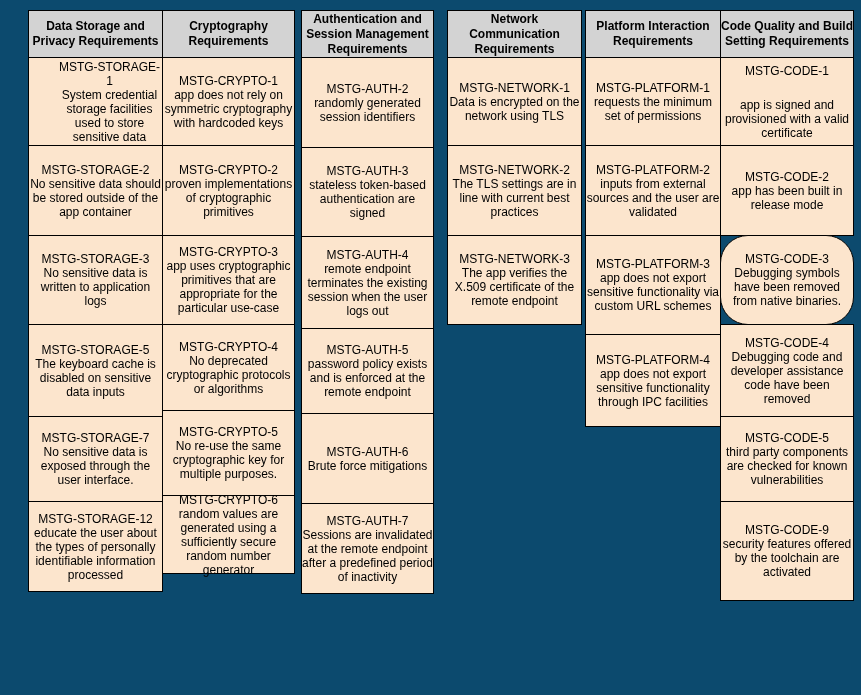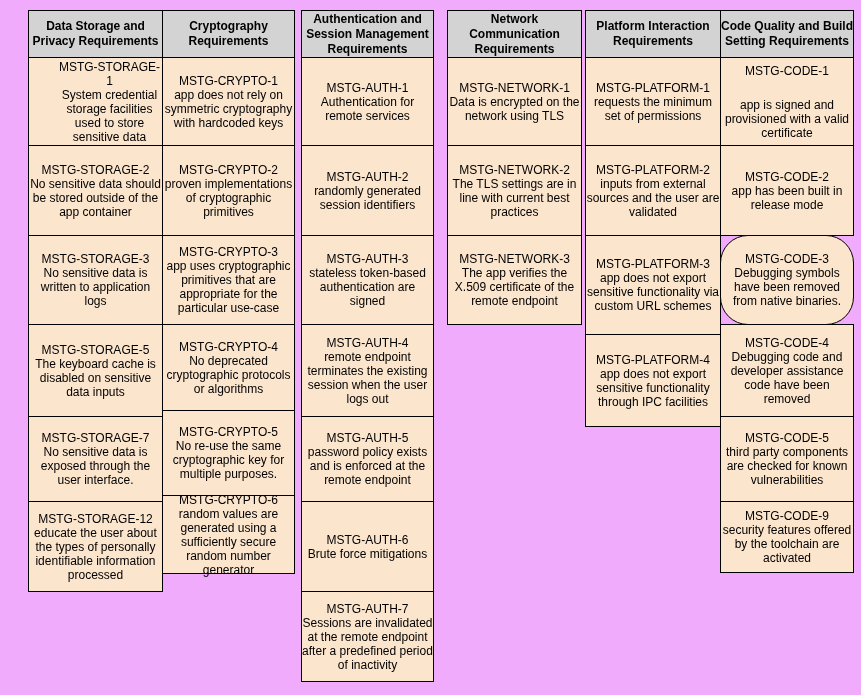--- a/index.html
+++ b/index.html
@@ -5,21 +5,21 @@
   html, body {
     margin: 0;
     padding: 0;
     background: #ffffff;
     font-family: "Liberation Sans", sans-serif;
   }
   .canvas {
     position: relative;
     width: 861px;
     height: 695px;
-    background: #f0abfc;
+    background: #0c4a6e;
     overflow: hidden;
   }
   .table-wrap {
     position: absolute;
     left: 28px;
     top: 10px;
     display: flex;
     align-items: flex-start;
   }
   .column {
@@ -119,24 +119,20 @@
         </div>
         <div class="cell" style="height: 79px;">
           <span class="code">MSTG-CRYPTO-6</span>
           <span class="desc">random values are generated using a sufficiently secure random number generator</span>
         </div>
       </div>
       <div class="column" style="width: 133px; margin-left: 6px;">
         <div class="hdr" style="height: 48px;">
           <span>Authentication and Session Management Requirements</span>
         </div>
-        <div class="cell" style="height: 89px;">
-          <span class="code">MSTG-AUTH-1</span>
-          <span class="desc">Authentication for remote services</span>
-        </div>
         <div class="cell" style="height: 91px;">
           <span class="code">MSTG-AUTH-2</span>
           <span class="desc">randomly generated session identifiers</span>
         </div>
         <div class="cell" style="height: 90px;">
           <span class="code">MSTG-AUTH-3</span>
           <span class="desc">stateless token-based authentication are signed</span>
         </div>
         <div class="cell" style="height: 93px;">
           <span class="code">MSTG-AUTH-4</span>
@@ -210,19 +206,19 @@
           <span class="desc">Debugging symbols have been removed from native binaries.</span>
         </div>
         <div class="cell" style="height: 93px;">
           <span class="code">MSTG-CODE-4</span>
           <span class="desc">Debugging code and developer assistance code have been removed</span>
         </div>
         <div class="cell" style="height: 86px;">
           <span class="code">MSTG-CODE-5</span>
           <span class="desc">third party components are checked for known vulnerabilities</span>
         </div>
-        <div class="cell" style="height: 72px;">
+        <div class="cell" style="height: 100px;">
           <span class="code">MSTG-CODE-9</span>
           <span class="desc">security features offered by the toolchain are activated</span>
         </div>
       </div>
     </div>
 </div>
 
 </body></html>

